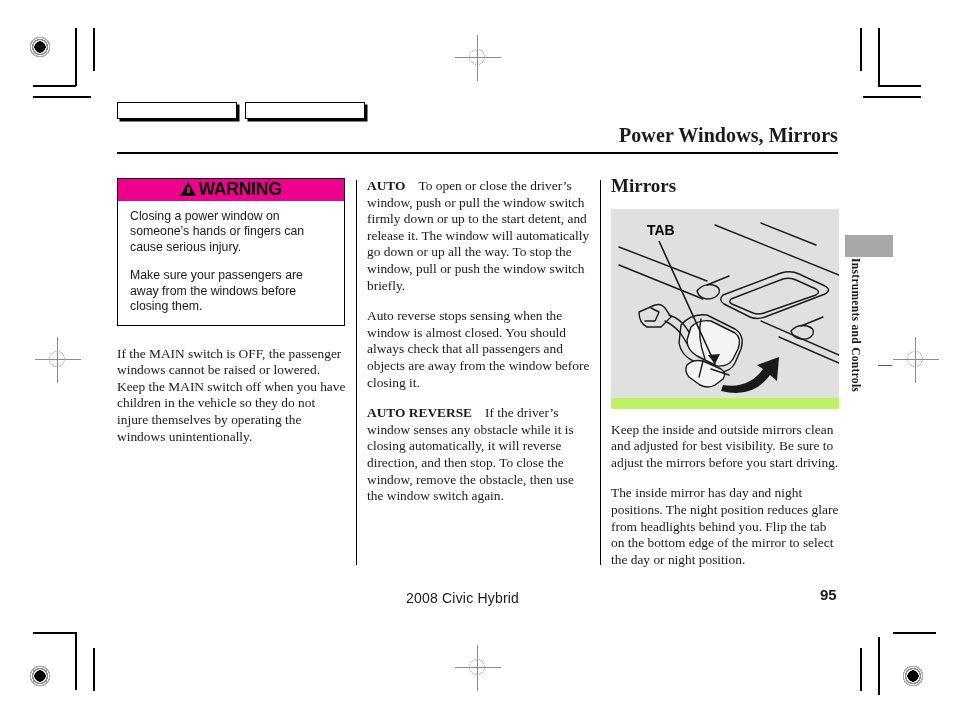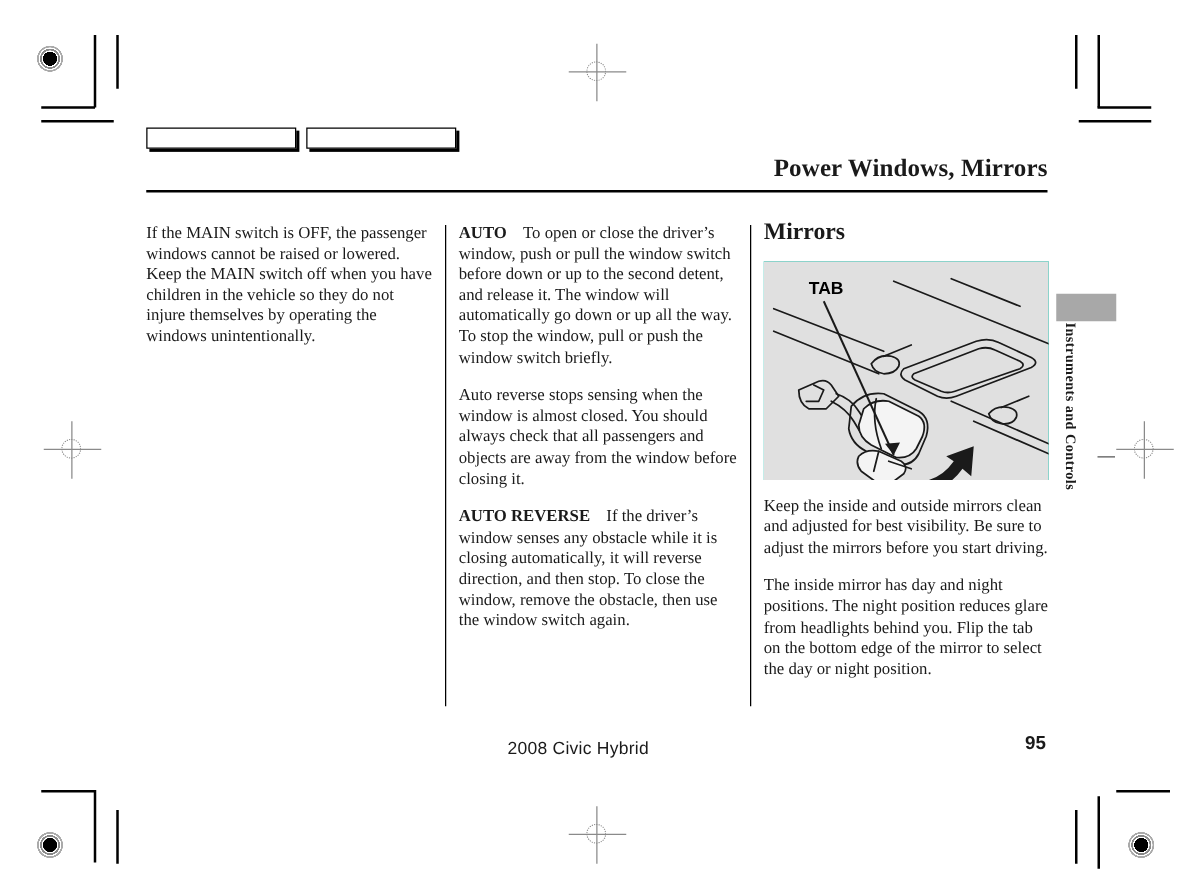--- a/index.html
+++ b/index.html
@@ -174,22 +174,22 @@
     font-size: 19px;
     margin: 0 0 7px 0;
   }
 
   .lead { font-weight: bold; }
   .lead-gap { display: inline-block; width: 13px; }
 
   
   .illus {
     width: 228px;
-    height: 175px;
-    background: #14b8a6;
+    height: 200px;
+    background: #bef264;
     margin-bottom: 13px;
     position: relative;
     overflow: hidden;
   }
   .illus svg { display: block; }
 
   
   .side-tab {
     position: absolute;
     left: 845px;
@@ -297,26 +297,36 @@
   </div>
 
   <div class="page-title">Power Windows, Mirrors</div>
   <div class="title-rule"></div>
 
   <div class="vrule vrule-a"></div>
   <div class="vrule vrule-b"></div>
 
   <div class="col col-left">
 
+    <div class="warning-box">
+      <div class="warning-head">
+        <span class="tri"></span>
+        <span class="wtext">WARNING</span>
+      </div>
+      <div class="warning-body">
+        <p>Closing a power window on someone’s hands or fingers can cause serious injury.</p>
+        <p>Make sure your passengers are away from the windows before closing them.</p>
+      </div>
+    </div>
 
     <p>If the MAIN switch is OFF, the passenger windows cannot be raised or lowered. Keep the MAIN switch off when you have children in the vehicle so they do not injure themselves by operating the windows unintentionally.</p>
   </div>
 
   <div class="col col-mid">
-    <p><span class="lead">AUTO</span><span class="lead-gap"></span><span>To open or close the driver’s window, push or pull the window switch before down or up to the second detent, and release it. The window will automatically go down or up all the way. To stop the window, pull or push the window switch briefly.</span></p>
+    <p><span class="lead">AUTO</span><span class="lead-gap"></span><span>To open or close the driver’s window, push or pull the window switch firmly down or up to the start detent, and release it. The window will automatically go down or up all the way. To stop the window, pull or push the window switch briefly.</span></p>
 
     <p>Auto reverse stops sensing when the window is almost closed. You should always check that all passengers and objects are away from the window before closing it.</p>
 
     <p><span class="lead">AUTO REVERSE</span><span class="lead-gap"></span><span>If the driver’s window senses any obstacle while it is closing automatically, it will reverse direction, and then stop. To close the window, remove the obstacle, then use the window switch again.</span></p>
   </div>
 
   <div class="col col-right">
     <p class="sub-head">Mirrors</p>
 
     <div class="illus">

